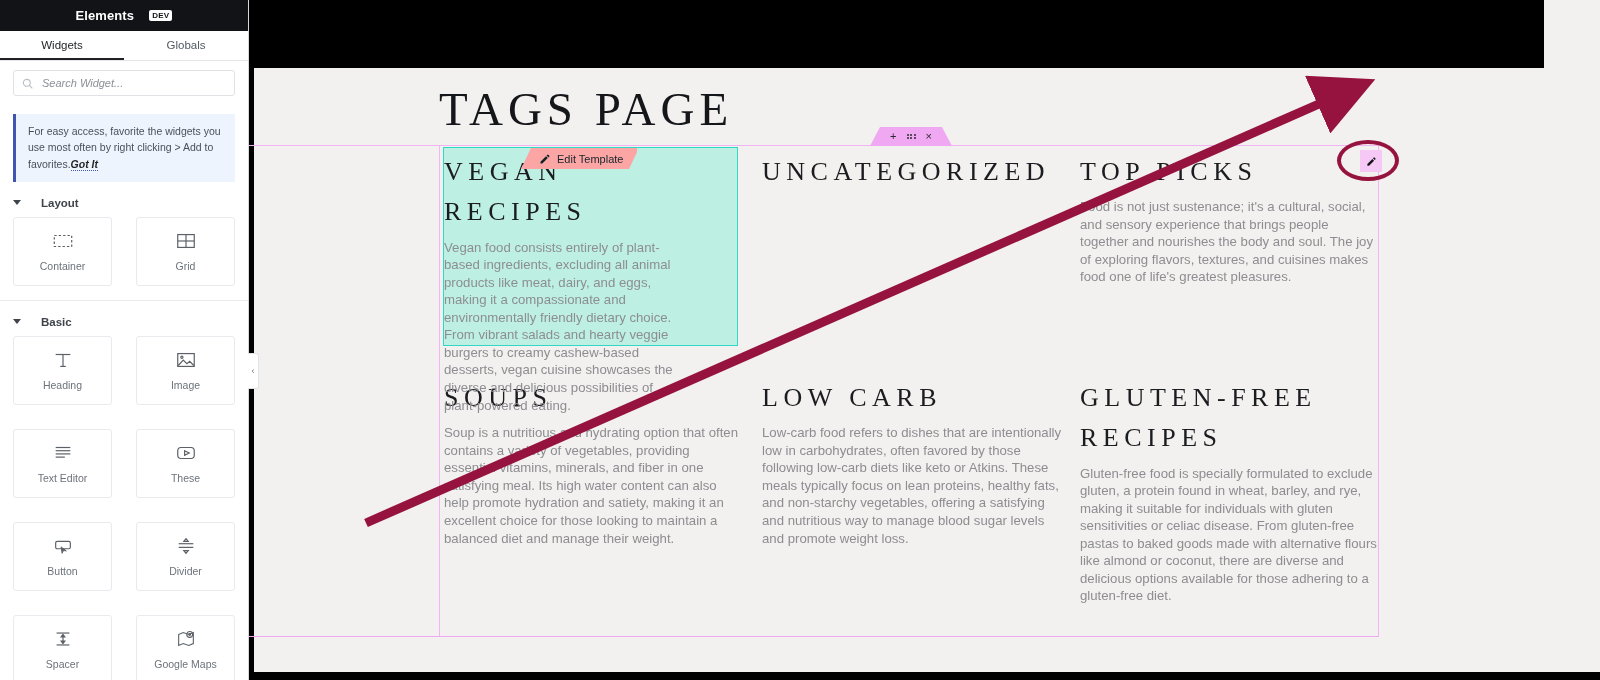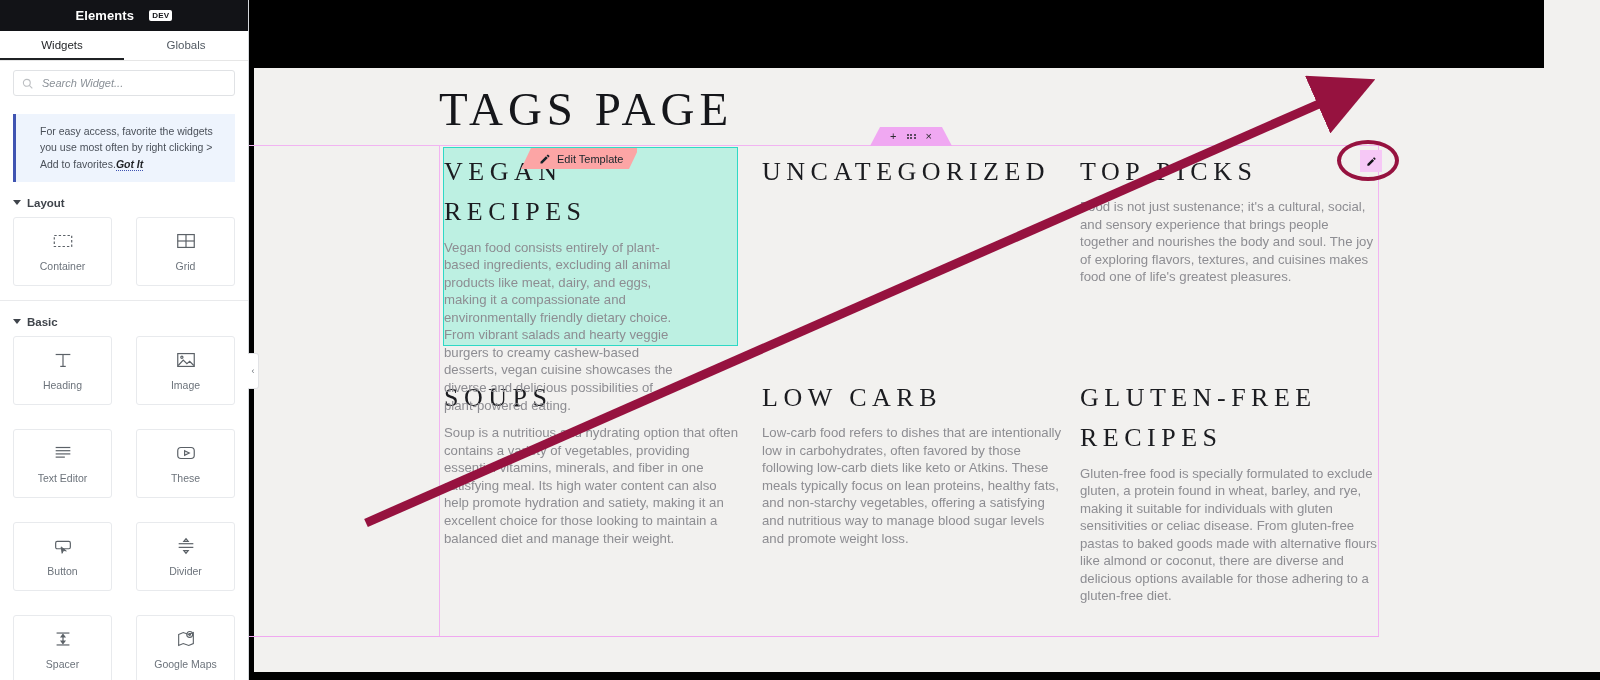--- a/index.html
+++ b/index.html
@@ -83,35 +83,35 @@
     font-family: "Liberation Sans", sans-serif;
     width: 100%;
     background: transparent;
   }
   .search-input::placeholder { color: #8a9097; font-style: italic; }
 
   .notice {
     margin: 10px 13px 0 13px;
     background: #eef4fd;
     border-left: 3px solid #4054b2;
-    padding: 9px 10px 10px 24px;
+    padding: 9px 10px 10px 12px;
     font-size: 10.5px;
     line-height: 1.55;
     color: #4a5059;
   }
   .notice b.gotit {
     color: #1f2124;
     font-weight: bold;
     font-style: italic;
     border-bottom: 1px dotted #4054b2;
     cursor: pointer;
   }
 
   .section-title {
-    display: flex; align-items: center; gap: 6px;
+    display: flex; align-items: center; gap: 20px;
     margin: 15px 13px 8px 13px;
     font-size: 11.5px;
     font-weight: bold;
     color: #3f444b;
     cursor: pointer;
   }
   .caret { width: 0; height: 0; border-left: 4px solid transparent; border-right: 4px solid transparent; border-top: 5px solid #3f444b; }
   .section-divider { height: 1px; background: #e9eaec; margin: 14px 0 0 0; }
 
   .grid2 {

